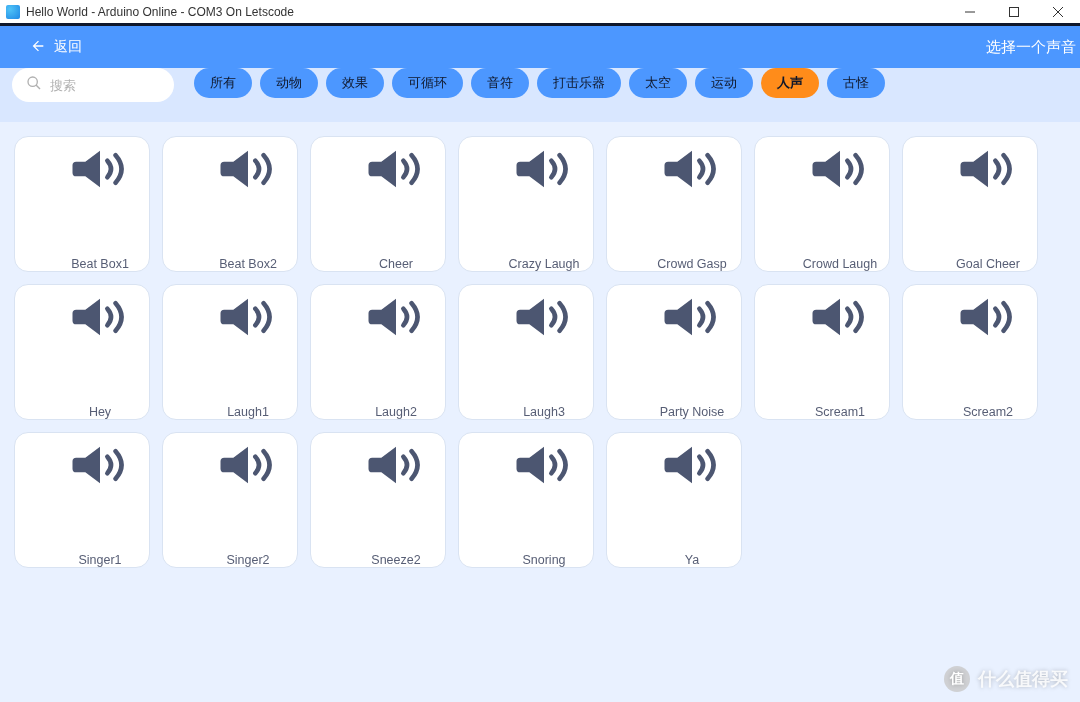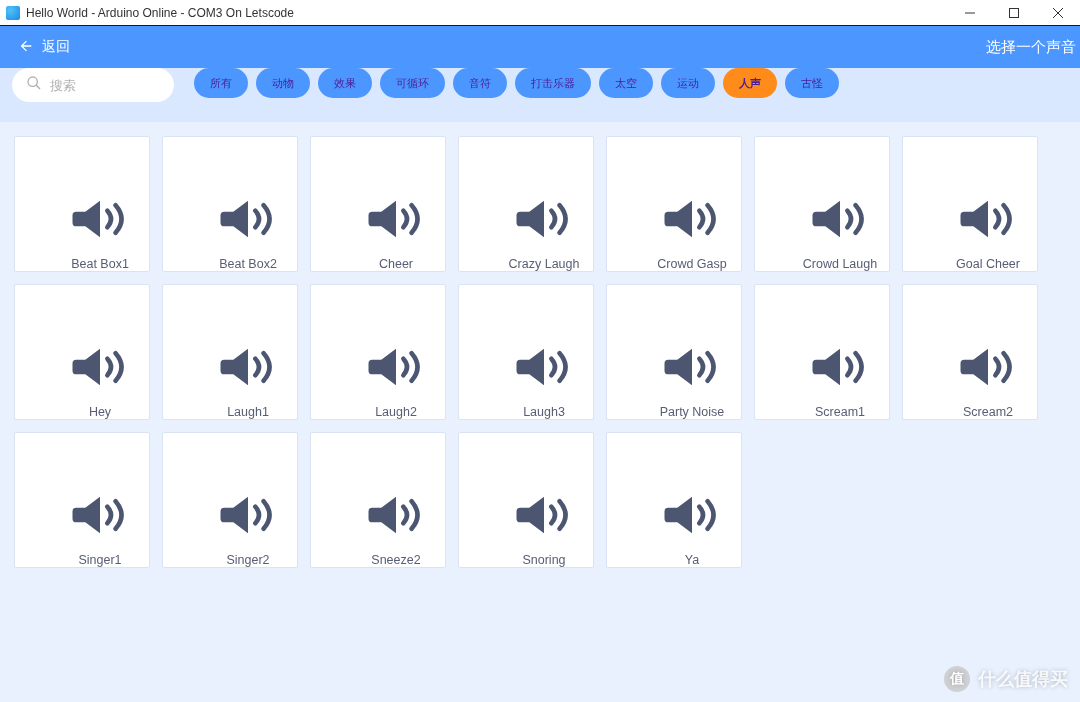--- a/index.html
+++ b/index.html
@@ -2,21 +2,21 @@
 <html><head>
 <meta charset="utf-8">
 <style>
   * { box-sizing: border-box; margin: 0; padding: 0; }
   html, body { width: 1080px; height: 702px; font-family: "Microsoft YaHei", Arial, sans-serif; overflow: hidden; background: #fff; }
 
   
   .titlebar {
     height: 26px;
     background: #ffffff;
-    border-bottom: 1px solid #0f172a;
+    border-bottom: 3px solid #0f172a;
     display: flex;
     align-items: center;
     font-size: 12px;
     color: #333;
     padding-left: 6px;
   }
   .titlebar .app-icon {
     width: 14px; height: 14px; margin-right: 6px;
     background: radial-gradient(circle at 30% 30%, #4fc3f7, #1e88e5);
     border-radius: 2px;
@@ -36,20 +36,21 @@
     display: flex;
     align-items: center;
     color: #fff;
     font-size: 14px;
     position: relative;
   }
   .back {
     display: flex; align-items: center; gap: 8px;
     padding-left: 18px;
     cursor: pointer;
+    margin-left: 12px;
   }
   .back svg { width: 16px; height: 16px; fill: #fff; }
   .header-title {
     position: absolute; left: 0; right: 4px; text-align: right;
     pointer-events: none;
     font-size: 15px;
   }
 
   
   .filterbar {
@@ -73,22 +74,22 @@
     font-size: 13px; color: #575e75;
     background: transparent;
   }
   .searchwrap input::placeholder { color: #b0b0b0; }
   .chips { display: flex; gap: 8px; }
   .chip {
     height: 30px;
     padding: 0 16px;
     border-radius: 15px;
     background: #4c97ff;
-    color: #4c1d95;
-    font-size: 11px;
+    color: #0f172a;
+    font-size: 13px;
     display: flex; align-items: center;
     cursor: pointer;
   }
   .chip.active { background: #ff8c1a; font-weight: bold; }
 
   
   .grid-wrap {
     background: #e9f1ff;
     height: calc(702px - 26px - 42px - 54px);
     padding: 14px;
@@ -96,25 +97,25 @@
   }
   .grid {
     display: grid;
     grid-template-columns: repeat(7, 136px);
     grid-auto-rows: 136px;
     gap: 12px;
   }
   .card {
     background: #fff;
     border: 1px solid #d9e3f2;
-    border-radius: 2px;
+    border-radius: 14px;
     display: flex;
     flex-direction: column;
     align-items: center;
-    justify-content: flex-end;
+    justify-content: space-between;
     cursor: pointer;
     padding-left: 36px;
   }
   .card .sound-icon { width: 56px; height: 44px; margin-bottom: 16px; margin-top: 10px;}
   .card .label { font-size: 12.5px; color: #575e75; text-align:center; padding: 0 4px;}
 
   
   .watermark {
     position: absolute;
     right: 12px; bottom: 10px;

